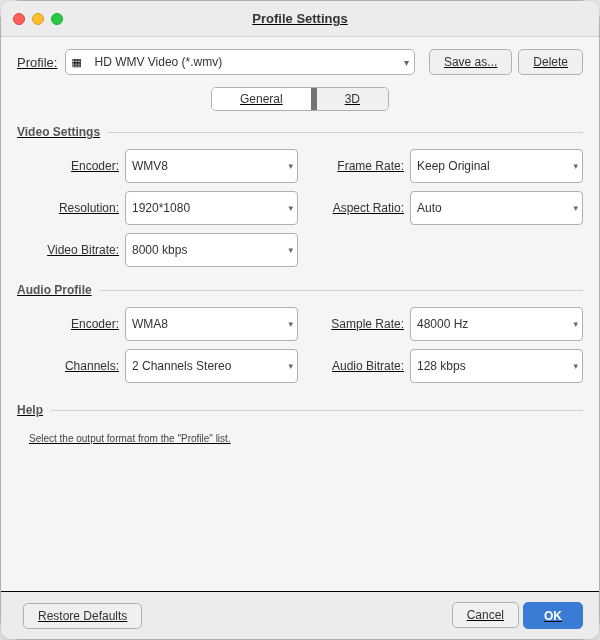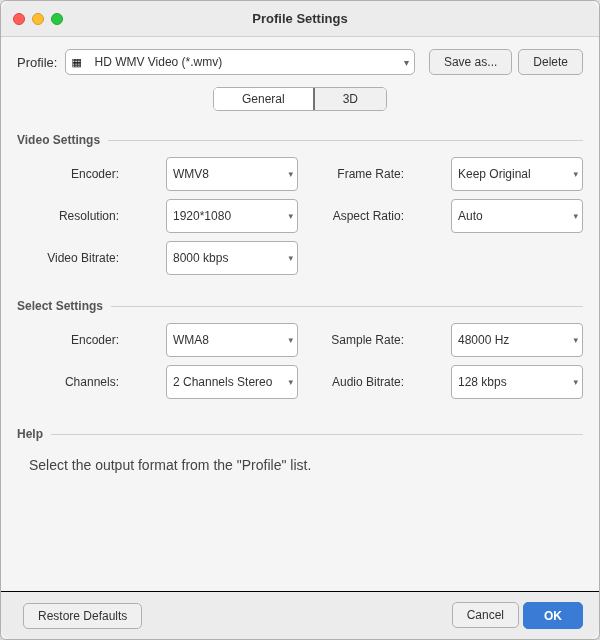--- a/index.html
+++ b/index.html
@@ -8,25 +8,26 @@
       font-size: 13px;
       background: #ececec;
       width: 600px;
       height: 640px;
       overflow: hidden;
     }
     .window {
       width: 600px;
       height: 640px;
       background: #f5f5f5;
-      border-radius: 6px;
+      border-radius: 20px;
       border: 1px solid #b0b0b0;
       display: flex;
       flex-direction: column;
       box-shadow: 0 4px 20px rgba(0,0,0,0.25);
+      text-decoration: underline;
     }
     .titlebar {
       display: flex;
       align-items: center;
       justify-content: center;
       height: 36px;
       background: #ececec;
       border-radius: 10px 10px 0 0;
       border-bottom: 1px solid #d0d0d0;
       position: relative;
@@ -131,30 +132,29 @@
       cursor: pointer;
       background: #f0f0f0;
       color: #333;
       border: none;
     }
     .tab.active {
       background: white;
       font-weight: 500;
     }
     .tab:not(:last-child) {
-      border-right: 2px solid #737373;
+      border-right: 6px solid #737373;
     }
     .section {
       margin-bottom: 16px;
     }
     .section-title-row {
       display: flex;
       align-items: center;
       margin-bottom: 10px;
-      margin-top: 8px;
     }
     .section-line {
       height: 1px;
       background: #d0d0d0;
       flex: 1;
     }
     .section-title {
       font-size: 12px;
       font-weight: 600;
       color: #555;
@@ -162,21 +162,20 @@
     }
     .fields-grid {
       display: grid;
       grid-template-columns: 1fr 1fr;
       gap: 8px 16px;
       padding-left: 12px;
     }
     .field-row {
       display: flex;
       align-items: center;
-      gap: 41px;
     }
     .field-label {
       font-size: 12px;
       color: #333;
       white-space: nowrap;
       min-width: 90px;
       text-align: right;
       margin-right: 6px;
     }
     .field-select-wrapper {
@@ -203,21 +202,21 @@
       transform: translateY(-50%);
       pointer-events: none;
       font-size: 9px;
       color: #666;
     }
     .help-section {
       margin-top: 4px;
       margin-bottom: 10px;
     }
     .help-text {
-      font-size: 14px;
+      font-size: 10px;
       color: #444;
       padding: 4px 0 0 12px;
       line-height: 1.5;
     }
     .footer {
       display: flex;
       align-items: center;
       justify-content: space-between;
       padding: 10px 16px;
       border-top: 1px solid #000000;
@@ -336,21 +335,21 @@
             <span class="field-chevron">▾</span>
           </div>
         </div>
 
         <div></div>
       </div>
     </div>
 
     <div class="section">
       <div class="section-title-row">
-        <span class="section-title">Select Settings</span>
+        <span class="section-title">Audio Profile</span>
         <div class="section-line"></div>
       </div>
 
       <div class="fields-grid">
 
         <div class="field-row">
           <span class="field-label">Encoder:</span>
           <div class="field-select-wrapper">
             <select>
               <option>WMA8</option><option>WMA9</option><option>MP3</option>

